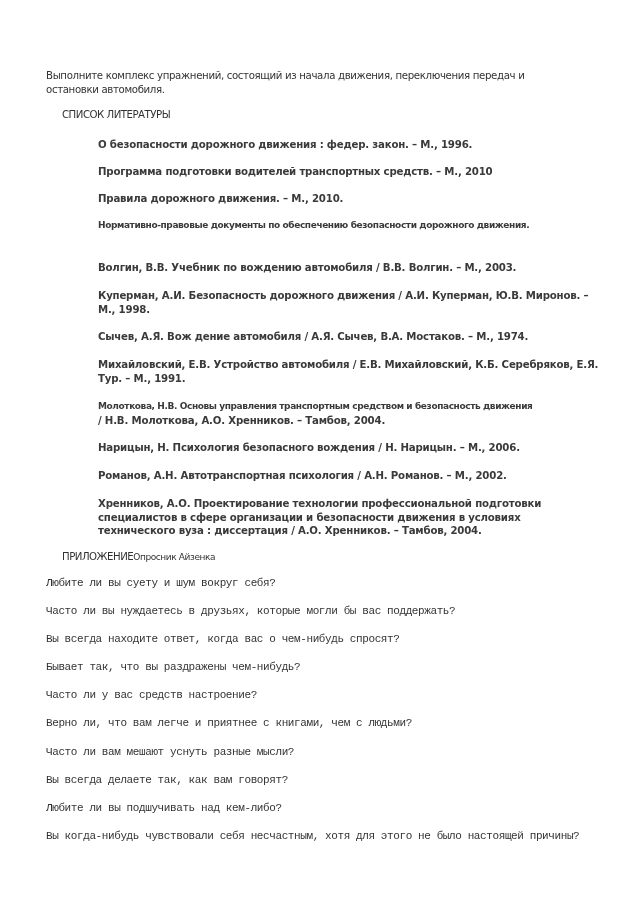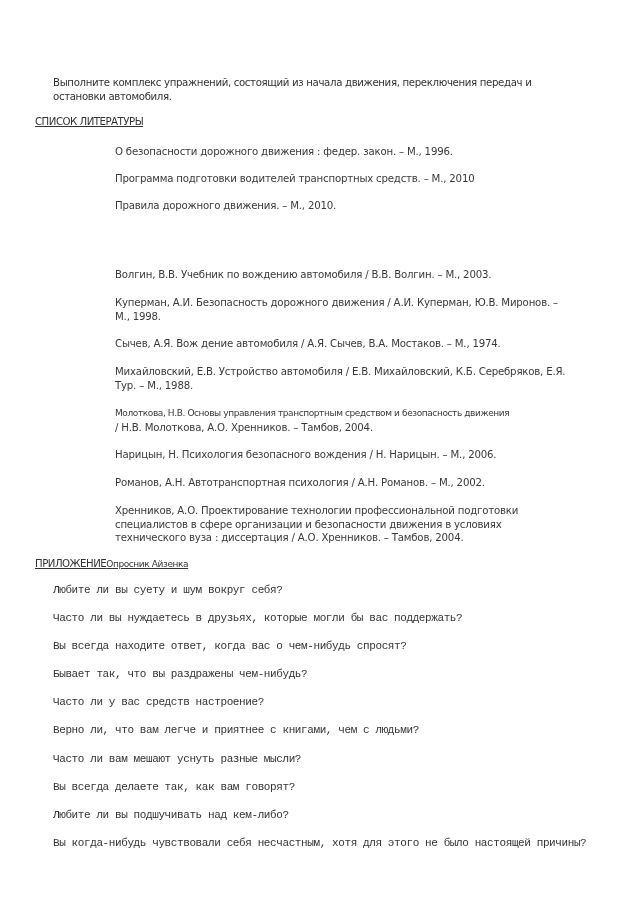--- a/index.html
+++ b/index.html
@@ -1,21 +1,21 @@
 <!DOCTYPE html>
 <html><head>
 <meta charset="utf-8">
 <style>
   html, body { margin: 0; padding: 0; background: #ffffff; }
   body { width: 636px; height: 900px; position: relative; overflow: hidden;
          font-family: "DejaVu Sans", sans-serif; color: #222; }
-  .p { position: absolute; margin: 15px; white-space: nowrap; }
+  .p { position: absolute; margin: 8px; white-space: nowrap; }
   .intro { left: 38px; top: 61px; font-size: 10.2px; line-height: 14px; letter-spacing: -0.35px; color: #333; }
-  .h { left: 20px; font-size: 10.2px; letter-spacing: -0.5px; color: #333; text-decoration: underline; }
-  .ref { left: 100px; font-size: 10.2px; font-weight: normal; line-height: 13.5px; color: #3a3a3a; letter-spacing: -0.2px; }
+  .h { left: 54px; font-size: 10.2px; letter-spacing: -0.5px; color: #333; }
+  .ref { left: 90px; font-size: 10.2px; font-weight: bold; line-height: 13.5px; color: #3a3a3a; letter-spacing: -0.2px; }
   .q { left: 38px; font-size: 11px; letter-spacing: -0.4px; color: #333; font-family: Liberation Mono, monospace; }
   .sub { font-size: 9px; letter-spacing: -0.4px; }
 </style>
 </head>
 <body>
 
 <div>
   <div class="p intro">
     <div>Выполните комплекс упражнений, состоящий из начала движения, переключения передач и</div>
     <div>остановки автомобиля.</div>
@@ -26,34 +26,35 @@
   <div class="p ref" style="top:130px">
       <div>О безопасности дорожного движения : федер. закон. – М., 1996.</div>
     </div>
   <div class="p ref" style="top:157px">
       <div>Программа подготовки водителей транспортных средств. – М., 2010</div>
     </div>
   <div class="p ref" style="top:184px">
       <div>Правила дорожного движения. – М., 2010.</div>
     </div>
   <div class="p ref" style="top:211px">
+    <div class="sub">Нормативно-правовые  документы по обеспечению безопасности дорожного движения.</div>
   </div>
   <div class="p ref" style="top:253px">
       <div>Волгин, В.В. Учебник по вождению автомобиля / В.В. Волгин.  – М., 2003.</div>
     </div>
   <div class="p ref" style="top:281px">
     <div>Куперман, А.И. Безопасность дорожного движения / А.И. Куперман, Ю.В. Миронов. –</div>
     <div>М., 1998.</div>
   </div>
   <div class="p ref" style="top:322px">
       <div>Сычев, А.Я. Вож дение автомобиля / А.Я. Сычев, В.А. Мостаков. – М., 1974.</div>
     </div>
   <div class="p ref" style="top:350px">
     <div>Михайловский,  Е.В. Устройство автомобиля / Е.В. Михайловский,  К.Б. Серебряков, Е.Я.</div>
-    <div>Тур. – М., 1988.</div>
+    <div>Тур. – М., 1991.</div>
   </div>
   <div class="p ref" style="top:392px">
     <div class="sub">Молоткова, Н.В. Основы управления транспортным средством и безопасность движения</div>
     <div>/  Н.В. Молоткова, А.О. Хренников.  – Тамбов, 2004.</div>
   </div>
   <div class="p ref" style="top:433px">
       <div>Нарицын, Н. Психология  безопасного вождения / Н. Нарицын.  – М., 2006.</div>
     </div>
   <div class="p ref" style="top:461px">
       <div>Романов, А.Н. Автотранспортная психология  / А.Н. Романов. – М., 2002.</div>

